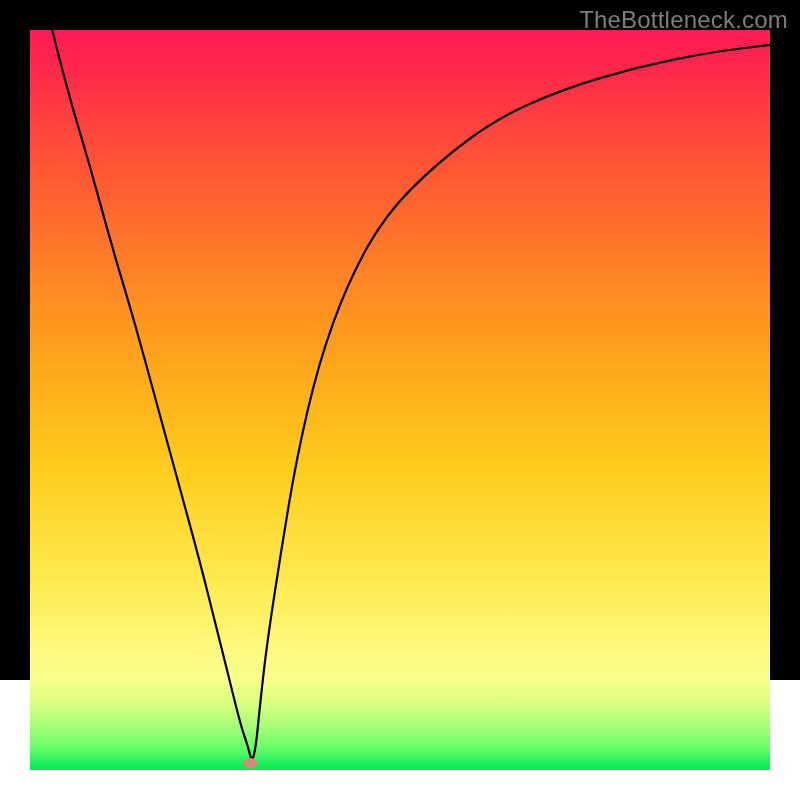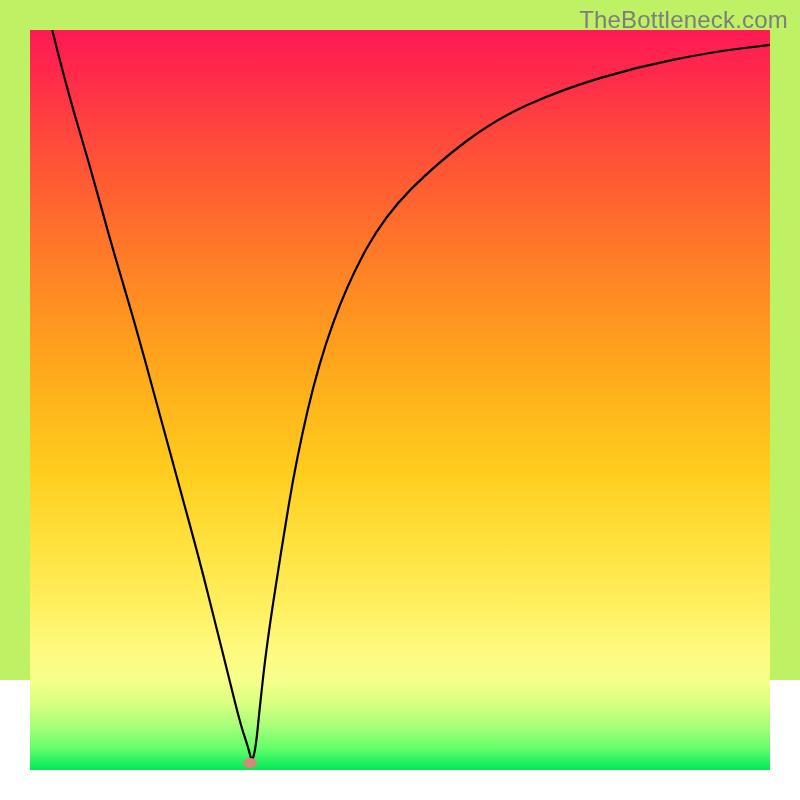--- a/index.html
+++ b/index.html
@@ -7,21 +7,21 @@
     padding: 0;
     width: 800px;
     height: 800px;
     overflow: hidden;
     font-family: Arial, Helvetica, sans-serif;
   }
   .chart-container {
     position: relative;
     width: 800px;
     height: 680px;
-    background: #bef264;
+    background: #000000;
   }
   .plot-area {
     position: absolute;
     left: 30px;
     top: 30px;
     width: 740px;
     height: 740px;
     background: linear-gradient(to bottom,
       #ff1a55 0%,
       #ff2a4a 6%,

